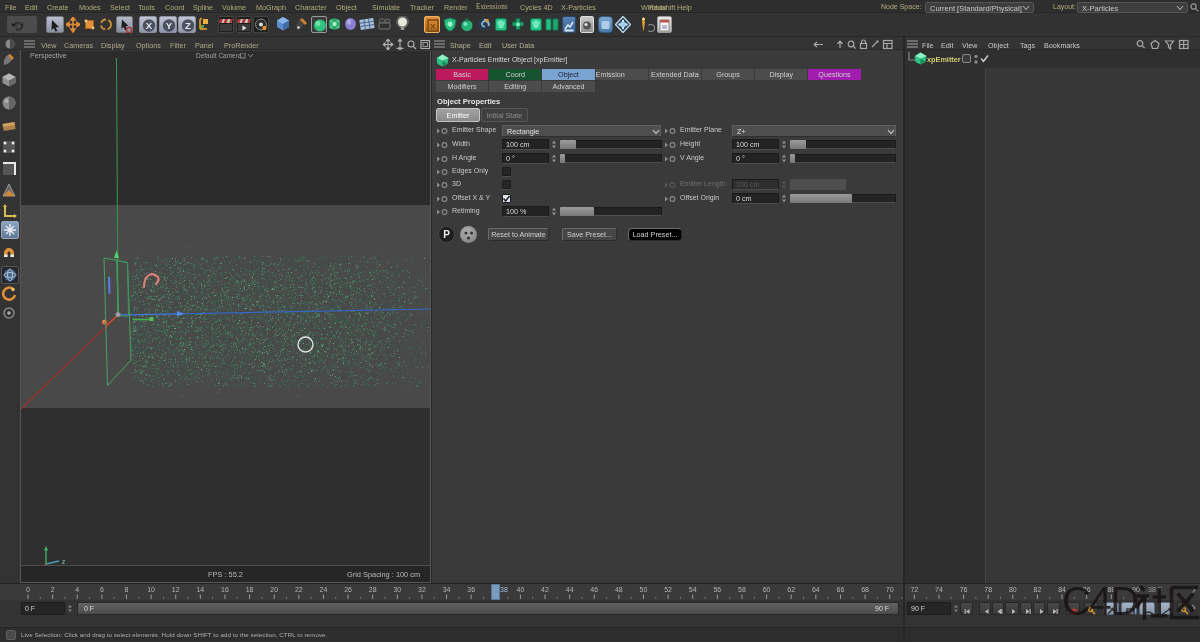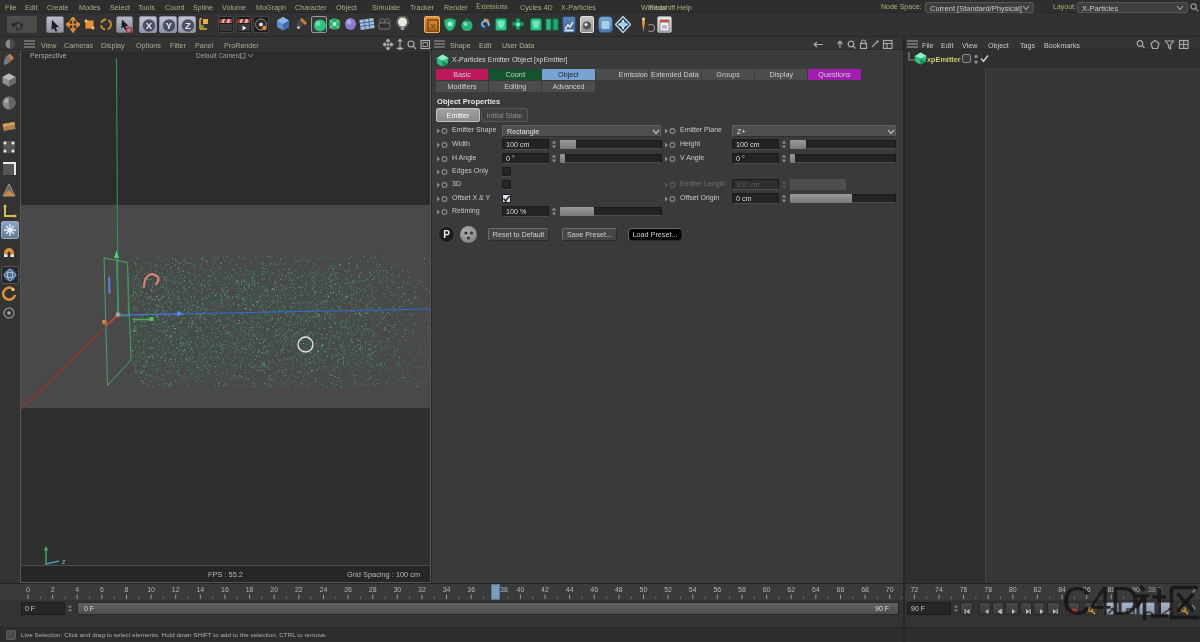--- a/index.html
+++ b/index.html
@@ -399,21 +399,21 @@
 <div class="abs" style="left:431px;top:50px;width:473px;height:533px;background:#3a3a3a;border-left:1px solid #282828"></div>
 <svg class="abs" style="left:436px;top:54px" width="13" height="13">
       <polygon points="6.5,0.5 12.5,4 11.5,10 6.5,12.5 1.5,10 0.5,4" fill="#2fbf82"></polygon>
       <polygon points="6.5,0.5 12.5,4 6.5,6.5 1.5,4" fill="#8ff0c6"></polygon>
       <polygon points="6.5,6.5 11.5,10 6.5,12.5" fill="#1a8a58"></polygon>
     </svg>
 <span style="position:absolute;left:452px;top:56px;font-size:7px;color:#d6d6d6;font-weight:normal;white-space:nowrap;">X-Particles Emitter Object [xpEmitter]</span>
 <div class="abs" style="left:436px;top:69px;width:52.2px;height:11px;background:#be185d;text-align:center;font-size:7.2px;color:#cfcfcf;line-height:11px;white-space:nowrap;overflow:hidden">Basic</div>
 <div class="abs" style="left:489.2px;top:69px;width:52.2px;height:11px;background:#14532d;text-align:center;font-size:7.2px;color:#cfcfcf;line-height:11px;white-space:nowrap;overflow:hidden">Coord</div>
 <div class="abs" style="left:542.4px;top:69px;width:52.2px;height:11px;background:#7ba3d2;text-align:center;font-size:7.2px;color:#16212e;line-height:11px;white-space:nowrap;overflow:hidden">Object</div>
-<div class="abs" style="left:595.6px;top:69px;width:52.2px;height:11px;background:#4c4c4c;text-align:right;font-size:7.2px;color:#cfcfcf;line-height:11px;white-space:nowrap;overflow:hidden">Emission</div>
+<div class="abs" style="left:595.6px;top:69px;width:52.2px;height:11px;background:#4c4c4c;text-align:left;font-size:7.2px;color:#cfcfcf;line-height:11px;white-space:nowrap;overflow:hidden">Emission</div>
 <div class="abs" style="left:648.8px;top:69px;width:52.2px;height:11px;background:#4c4c4c;text-align:center;font-size:7.2px;color:#cfcfcf;line-height:11px;white-space:nowrap;overflow:hidden">Extended Data</div>
 <div class="abs" style="left:702px;top:69px;width:52.2px;height:11px;background:#4c4c4c;text-align:center;font-size:7.2px;color:#cfcfcf;line-height:11px;white-space:nowrap;overflow:hidden">Groups</div>
 <div class="abs" style="left:755.2px;top:69px;width:52.2px;height:11px;background:#4c4c4c;text-align:center;font-size:7.2px;color:#cfcfcf;line-height:11px;white-space:nowrap;overflow:hidden">Display</div>
 <div class="abs" style="left:808.4px;top:69px;width:52.2px;height:11px;background:#a21caf;text-align:center;font-size:7.2px;color:#cfcfcf;line-height:11px;white-space:nowrap;overflow:hidden">Questions</div>
 <div class="abs" style="left:436px;top:81px;width:52.2px;height:11px;background:#4c4c4c;text-align:center;font-size:7.2px;color:#cfcfcf;line-height:11px;white-space:nowrap;overflow:hidden">Modifiers</div>
 <div class="abs" style="left:489.2px;top:81px;width:52.2px;height:11px;background:#4c4c4c;text-align:center;font-size:7.2px;color:#cfcfcf;line-height:11px;white-space:nowrap;overflow:hidden">Editing</div>
 <div class="abs" style="left:542.4px;top:81px;width:52.2px;height:11px;background:#4c4c4c;text-align:center;font-size:7.2px;color:#cfcfcf;line-height:11px;white-space:nowrap;overflow:hidden">Advanced</div>
 <span style="position:absolute;left:437px;top:96.5px;font-size:7.6px;color:#e4e4e4;font-weight:bold;white-space:nowrap;">Object Properties</span>
 <div class="abs" style="left:436px;top:108px;width:44px;height:14px;background:linear-gradient(#a2a2a2,#8a8a8a);border:1px solid #c2c2c2;border-radius:2px;text-align:center;font-size:7.2px;color:#fff;line-height:13px">Emitter</div>
 <div class="abs" style="left:481px;top:108px;width:47px;height:14px;background:#3f3f3f;border:1px solid #565656;border-radius:2px;text-align:center;font-size:7.2px;color:#8f8f8f;line-height:13px">Initial State</div>
@@ -539,21 +539,21 @@
     </svg>
 <div class="abs" style="left:560px;top:207px;width:102px;height:9px;background:#232323;border:1px solid #1a1a1a;border-bottom-color:#4e4e4e"></div>
     <div class="abs" style="left:560px;top:207px;width:34px;height:9px;background:linear-gradient(#9a9a9a,#787878);border-radius:1px"></div>
 <div class="abs" style="left:438px;top:226px;width:17px;height:17px;border-radius:50%;background:#1d1d1d;border:1px solid #4a4a4a;color:#e8e8e8;font-size:10px;font-weight:bold;text-align:center;line-height:16px">P</div>
 <div class="abs" style="left:460px;top:226px;width:17px;height:17px;border-radius:50%;background:radial-gradient(circle at 40% 35%,#b0b0b0,#787878)"></div>
 <svg class="abs" style="left:460px;top:226px" width="17" height="17">
       <circle cx="6" cy="7" r="1.6" fill="#333"></circle>
       <circle cx="11.5" cy="7" r="1.6" fill="#333"></circle>
       <circle cx="8.5" cy="12" r="1.6" fill="#333"></circle>
     </svg>
-<div class="abs" style="left:488px;top:228px;width:61px;height:13px;background:#464646;border:1px solid #6a6a6a;border-bottom-color:#2c2c2c;border-right-color:#2c2c2c;border-radius:2px;font-size:7.2px;color:#d0d0d0;text-align:center;line-height:12px;white-space:nowrap;overflow:hidden">Reset to Default</div>
+<div class="abs" style="left:488px;top:228px;width:61px;height:13px;background:#464646;border:1px solid #6a6a6a;border-bottom-color:#2c2c2c;border-right-color:#2c2c2c;border-radius:2px;font-size:7.2px;color:#d0d0d0;text-align:center;line-height:12px;white-space:nowrap;overflow:hidden">Reset to Animate</div>
 <div class="abs" style="left:562px;top:228px;width:55px;height:13px;background:#464646;border:1px solid #6a6a6a;border-bottom-color:#2c2c2c;border-right-color:#2c2c2c;border-radius:2px;font-size:7.2px;color:#d0d0d0;text-align:center;line-height:12px;white-space:nowrap;overflow:hidden">Save Preset...</div>
 <div class="abs" style="left:628px;top:228px;width:54px;height:13px;background:#000000;border:1px solid #6a6a6a;border-bottom-color:#2c2c2c;border-right-color:#2c2c2c;border-radius:4px;font-size:7.2px;color:#d0d0d0;text-align:center;line-height:12px;white-space:nowrap;overflow:hidden">Load Preset...</div>
 <div class="abs" style="left:905px;top:50px;width:295px;height:533px;background:#2f2f2f"></div>
 <div class="abs" style="left:986px;top:68px;width:214px;height:515px;background:#373737"></div>
 <div class="abs" style="left:985px;top:68px;width:1px;height:515px;background:#454545"></div>
 <svg class="abs" style="left:907px;top:52px" width="12" height="12">
       <path d="M2 0 V8 H10" stroke="#8a8a8a" stroke-width="1.2" fill="none"></path>
     </svg>
 <svg class="abs" style="left:914px;top:52px" width="13" height="13">
       <polygon points="6.5,0.5 12.5,4 11.5,10 6.5,12.5 1.5,10 0.5,4" fill="#2fbf82"></polygon>

